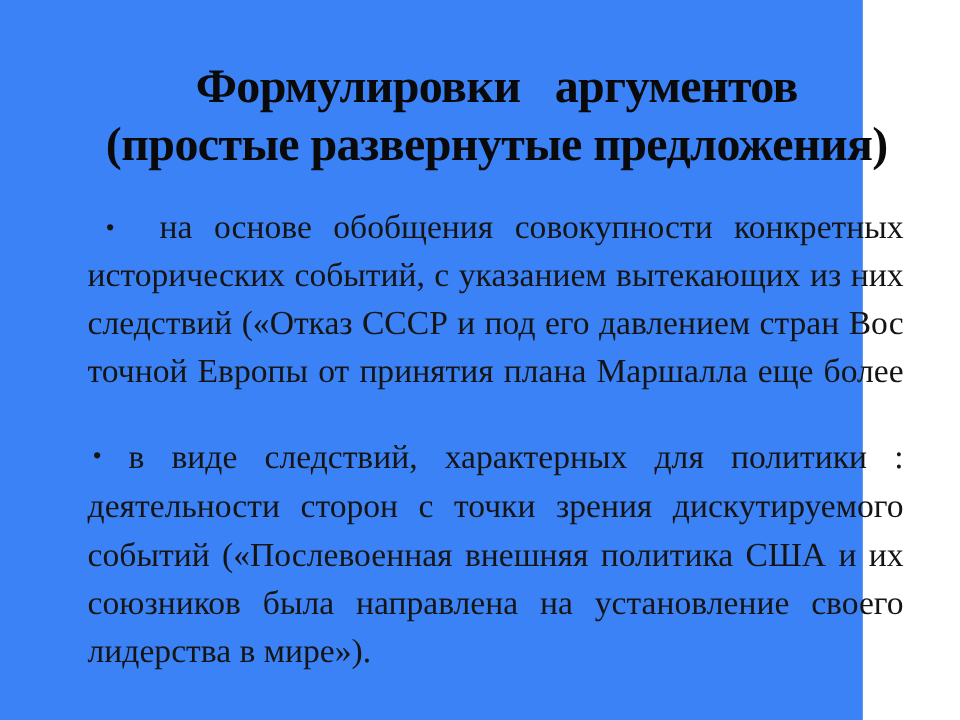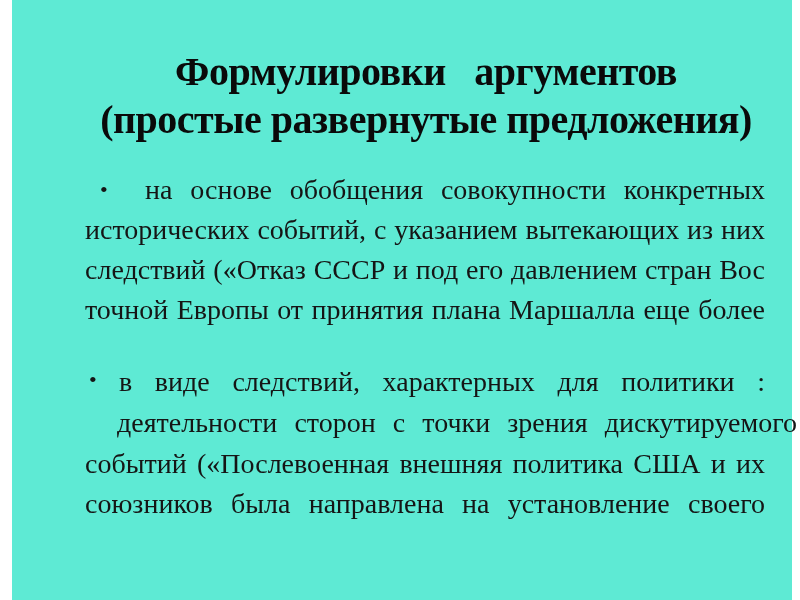--- a/index.html
+++ b/index.html
@@ -10,23 +10,23 @@
     body {
       width: 800px;
       height: 600px;
       position: relative;
       overflow: hidden;
       font-family: "Liberation Serif", "DejaVu Serif", serif;
       color: #111111;
     }
     .slide {
       position: absolute;
-      left: 12px; top: 0;
-      width: 780px; height: 600px;
-      background: #5eead4;
+      left: 0; top: 0;
+      width: 719px; height: 600px;
+      background: #3b82f6;
     }
     .title {
       position: absolute;
       left: 0;
       width: 800px;
       text-align: center;
       font-weight: bold;
       font-size: 40px;
       line-height: 48px;
       letter-spacing: -0.5px;
@@ -72,17 +72,18 @@
   <div class="title l2">(простые развернутые предложения)</div>
 
   <span class="bullet b1">•</span>
   <div class="line indent1" style="top:170px;">на основе обобщения совокупности конкретных</div>
   <div class="line" style="top:210px;">исторических событий, с указанием вытекающих из них</div>
   <div class="line" style="top:250px;">следствий («Отказ СССР и под его давлением стран Вос</div>
   <div class="line" style="top:290px;">точной Европы от принятия плана Маршалла еще более</div>
 
   <span class="bullet b2">•</span>
   <div class="line indent2" style="top:362px;">в виде следствий, характерных для политики :</div>
-  <div class="line" style="top:403px;margin-left:32px;">деятельности сторон с точки зрения дискутируемого</div>
+  <div class="line" style="top:403px;">деятельности сторон с точки зрения дискутируемого</div>
   <div class="line" style="top:444px;">событий («Послевоенная внешняя политика США и их</div>
   <div class="line" style="top:484px;">союзников была направлена на установление своего</div>
+  <div class="line last" style="top:524px;">лидерства в мире»).</div>
 
 </div>
 
 </body></html>

